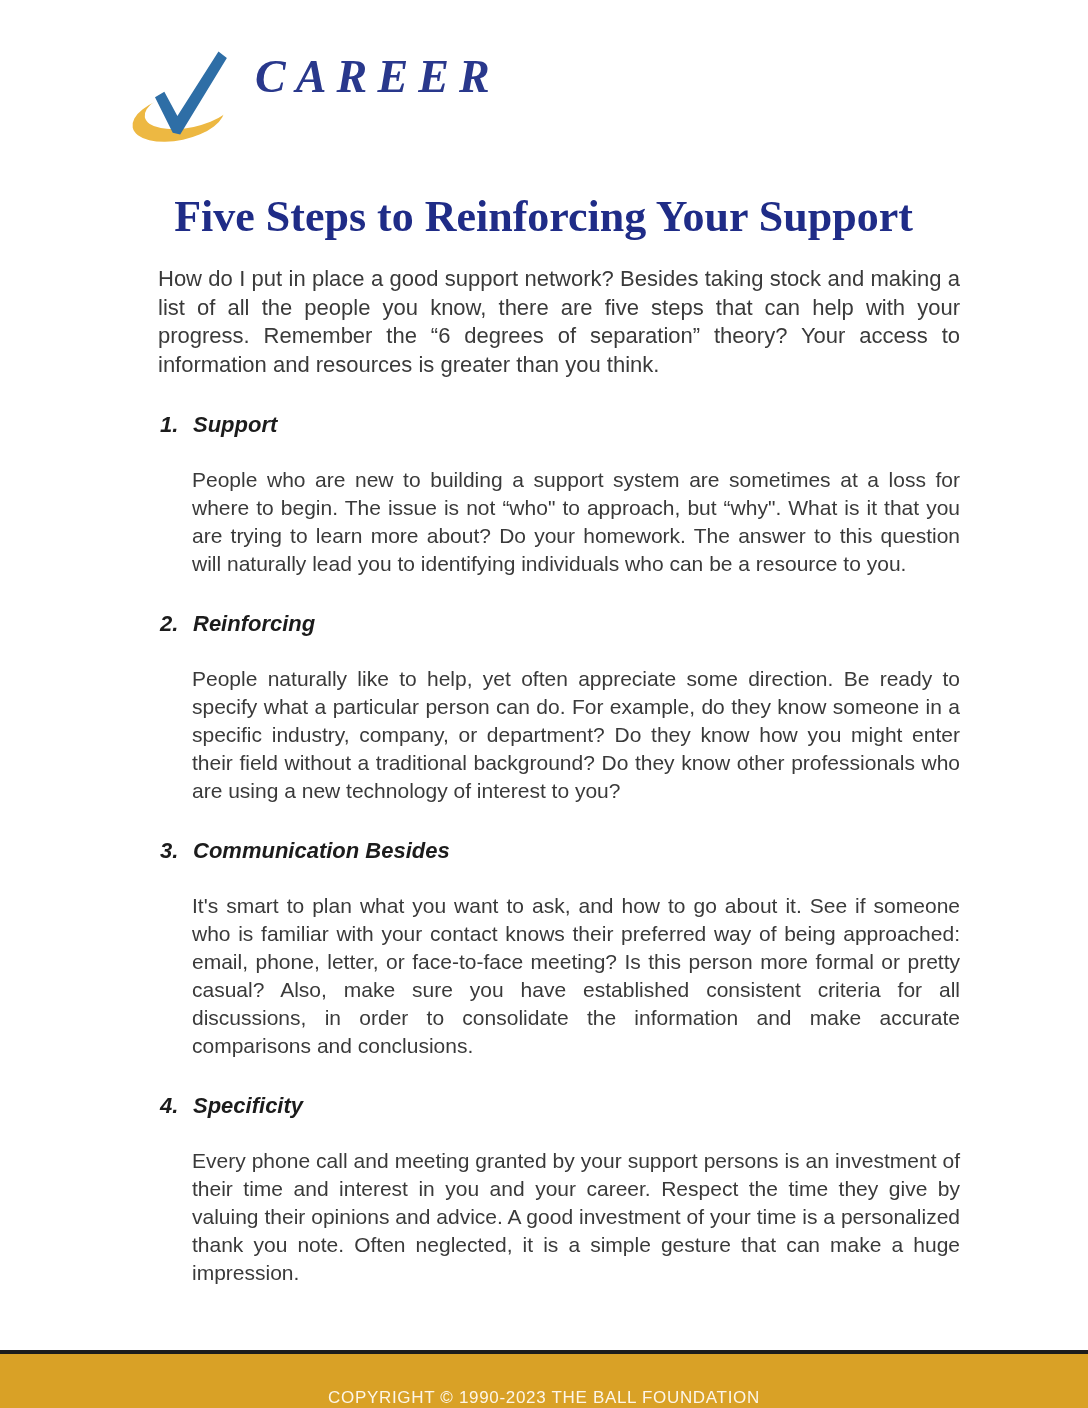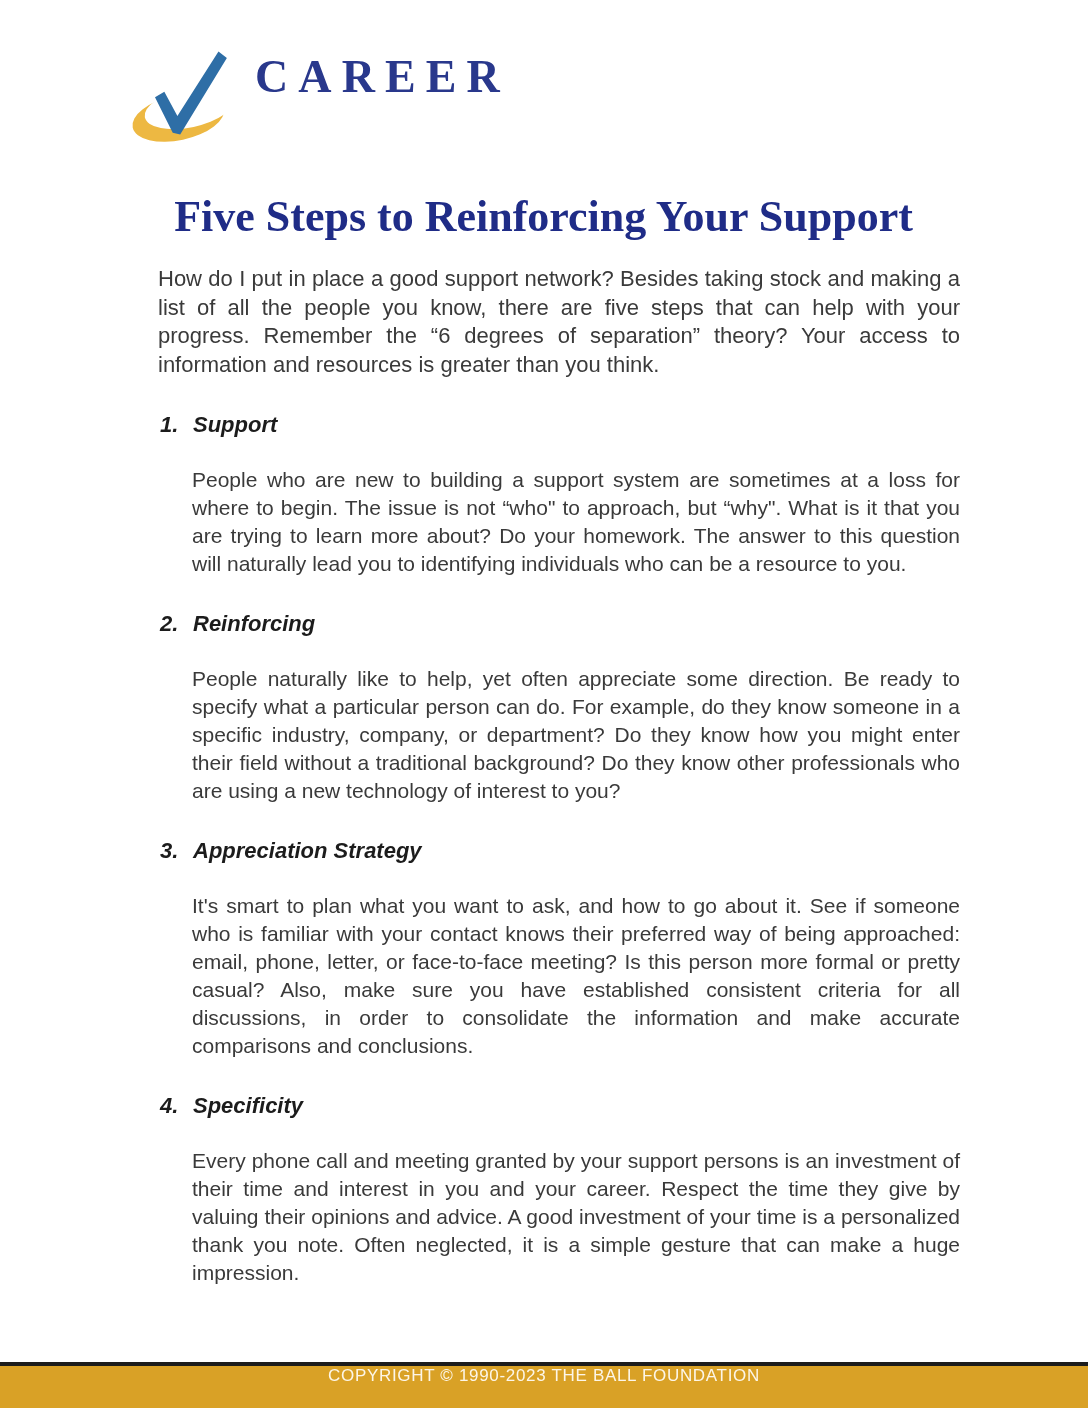--- a/index.html
+++ b/index.html
@@ -28,21 +28,21 @@
   .logo-text {
     font-family: "Liberation Serif", serif;
     font-weight: bold;
     color: var(--logo_navy);
     text-align: center;
     font-size: 46px;
     line-height: 56px;
     letter-spacing: 0.22em;
     padding-top: 4px;
   }
-  .logo-text div { white-space: nowrap; }
+  .logo-text div { white-space: nowrap; font-style: italic; }
   
   .doc-title {
     margin-top: 36px;
     font-family: "Liberation Serif", serif;
     font-weight: bold;
     font-size: 44px;
     line-height: 48px;
     color: var(--brand_navy);
     text-align: center;
   }
@@ -73,25 +73,25 @@
     width: 768px;
     font-size: 21px;
     line-height: 28px;
     text-align: justify;
     color: var(--body_text);
   }
   
   .footer {
     position: absolute;
     left: 0; right: 0; bottom: 0;
-    height: 46px;
+    height: 58px;
     background: var(--footer_gold);
     border-top: 4px solid var(--footer_line);
     display: flex;
-    align-items: flex-start;
+    align-items: flex-end;
     justify-content: center;
   }
   .footer-text {
     color: #fdf6e8;
     font-size: 17px;
     letter-spacing: 0.04em;
   }
 </style>
 </head>
 <body>
@@ -127,21 +127,21 @@
       <li>
         <div class="step-head">
           <span class="step-num">2.</span>
           <span class="step-title">Reinforcing</span>
         </div>
         <p class="step-body">People naturally like to help, yet often appreciate some direction. Be ready to specify what a particular person can do. For example, do they know someone in a specific industry, company, or department? Do they know how you might enter their field without a traditional background? Do they know other professionals who are using a new technology of interest to you?</p>
       </li>
       <li>
         <div class="step-head">
           <span class="step-num">3.</span>
-          <span class="step-title">Appreciation Strategy</span>
+          <span class="step-title">Communication Besides</span>
         </div>
         <p class="step-body">It's smart to plan what you want to ask, and how to go about it. See if someone who is familiar with your contact knows their preferred way of being approached: email, phone, letter, or face-to-face meeting? Is this person more formal or pretty casual? Also, make sure you have established consistent criteria for all discussions, in order to consolidate the information and make accurate comparisons and conclusions.</p>
       </li>
       <li>
         <div class="step-head">
           <span class="step-num">4.</span>
           <span class="step-title">Specificity</span>
         </div>
         <p class="step-body">Every phone call and meeting granted by your support persons is an investment of their time and interest in you and your career. Respect the time they give by valuing their opinions and advice. A good investment of your time is a personalized thank you note. Often neglected, it is a simple gesture that can make a huge impression.</p>
       </li>

